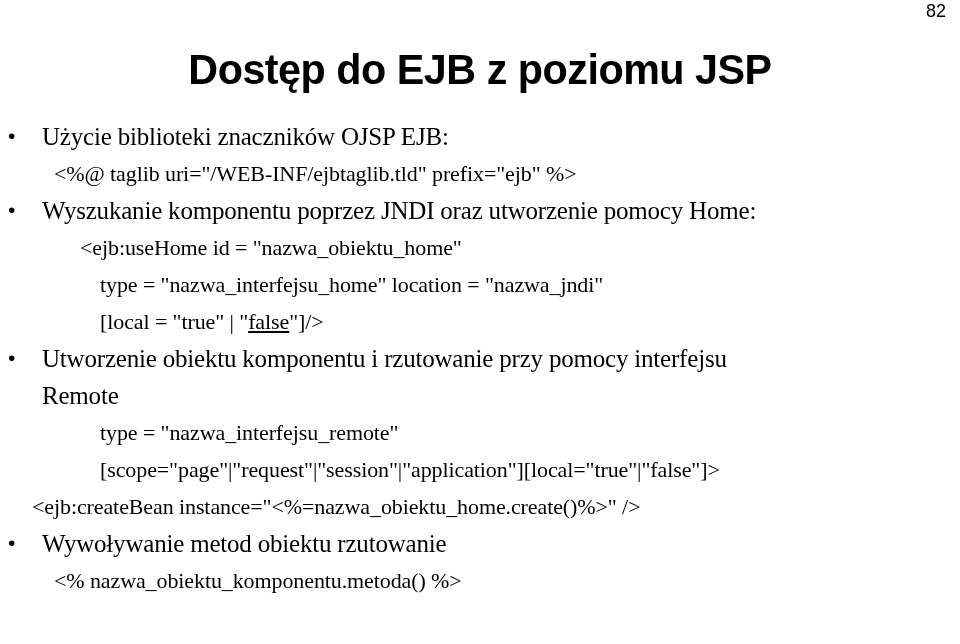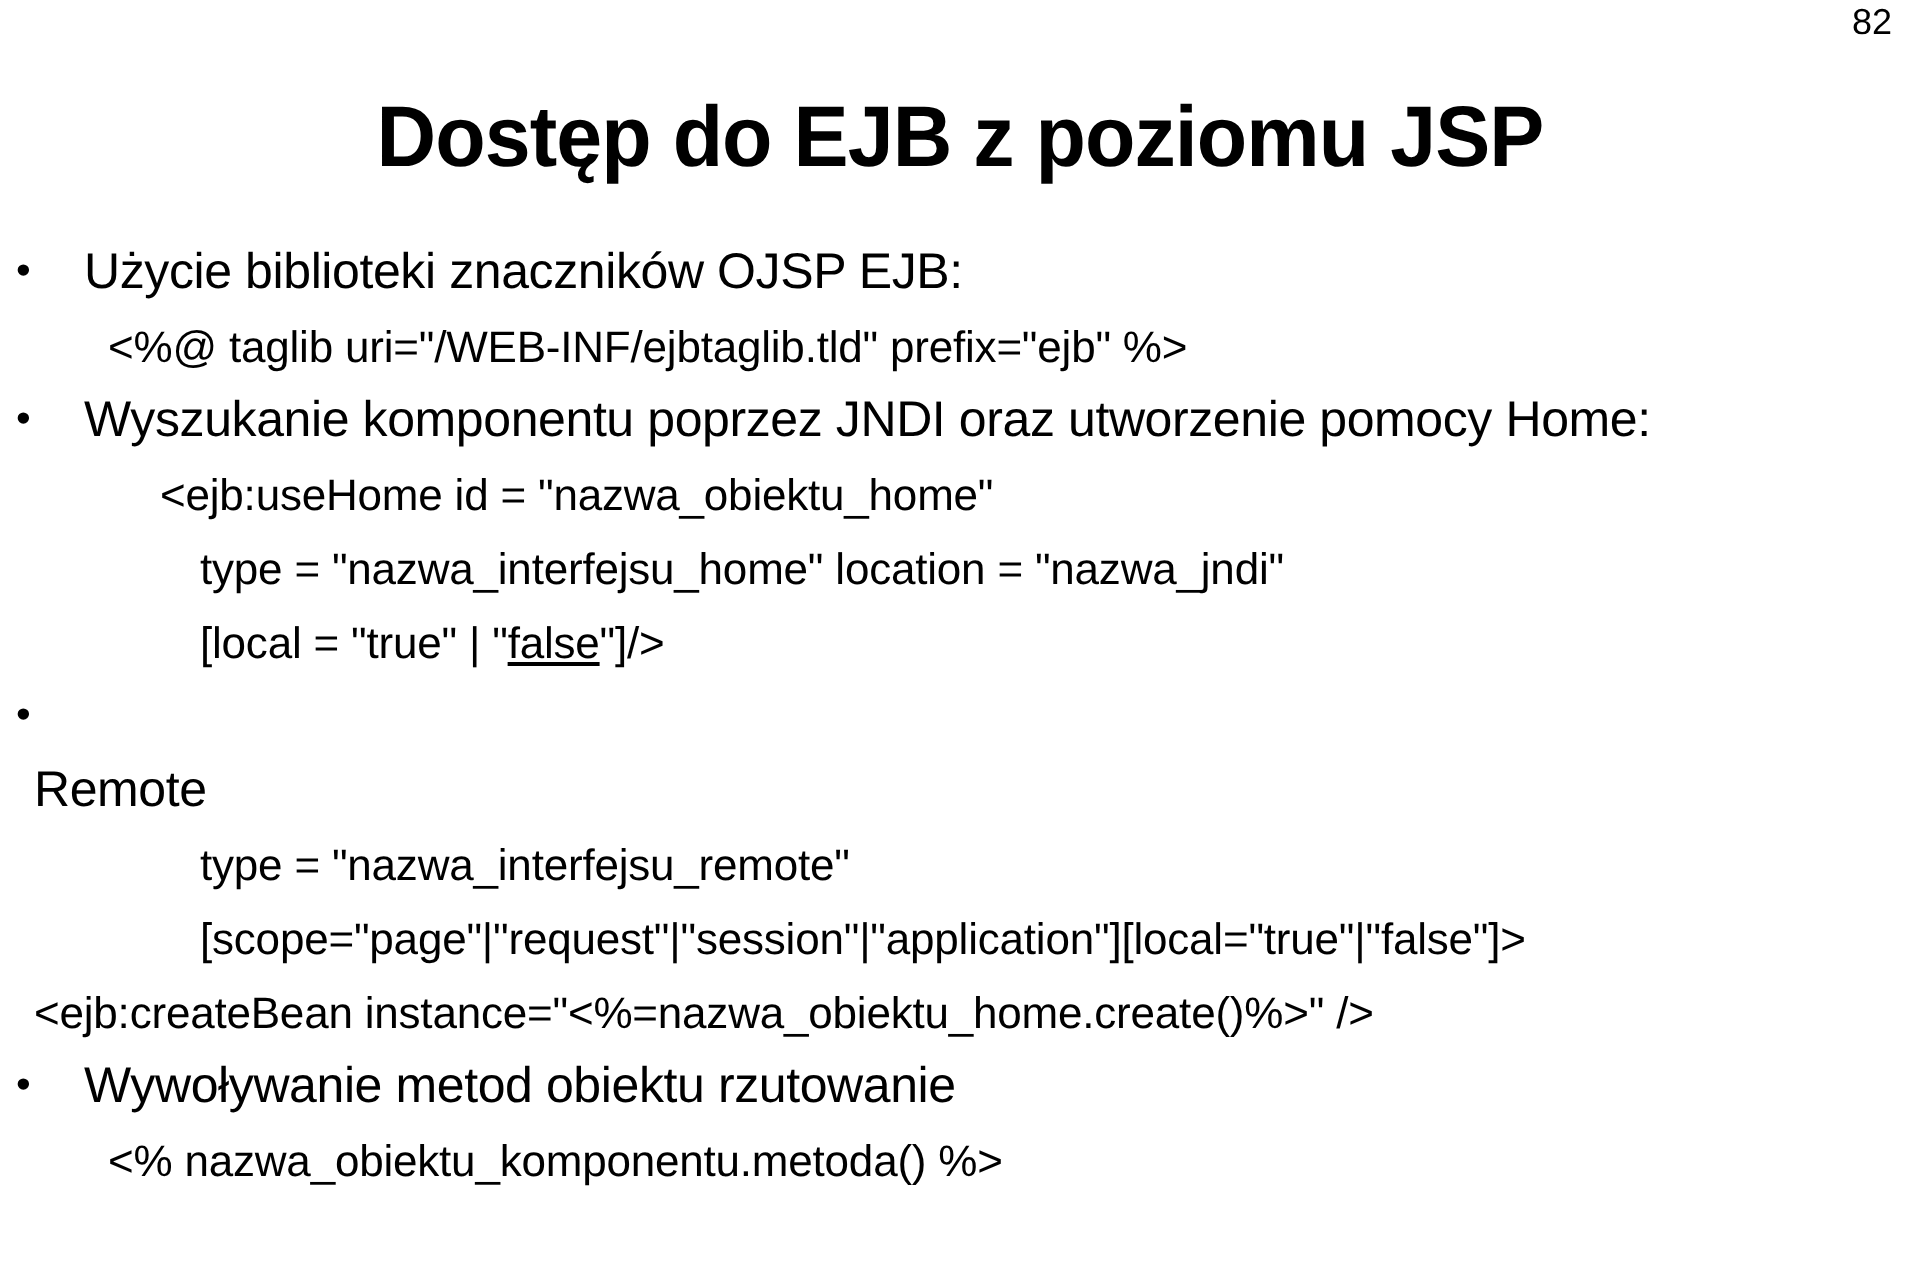--- a/index.html
+++ b/index.html
@@ -74,21 +74,21 @@
     top: 0;
     width: 14px;
     height: 37px;
     line-height: 35px;
     font-size: 21px;
     text-align: left;
   }
 
   
   .line.lvl1cont {
-    padding-left: 17px;
+    padding-left: 42px;
     font-size: 25px;
     letter-spacing: -0.2px;
   }
 
   
   .line.lvl2 {
     padding-left: 54px;
     font-size: 22px;
     letter-spacing: -0.1px;
   }
@@ -98,36 +98,36 @@
     letter-spacing: -0.1px;
   }
   .line.lvl4 {
     padding-left: 100px;
     font-size: 22px;
     letter-spacing: -0.1px;
   }
 
   .ul { text-decoration: underline; }
 
-  .txt { display: inline; }
+  .txt { display: inline; font-family: Liberation Serif, serif; }
 </style>
 </head>
 <body>
 
 <div id="slide-number">82</div>
 
 <h1 id="slide-title">Dostęp do EJB z poziomu JSP</h1>
 
 <div id="slide-body">
     <div class="line lvl1"><span class="bullet">•</span><span class="txt">Użycie biblioteki znaczników OJSP EJB:</span></div>
     <div class="line lvl2"><span class="txt">&lt;%@ taglib uri="/WEB-INF/ejbtaglib.tld" prefix="ejb" %&gt;</span></div>
     <div class="line lvl1"><span class="bullet">•</span><span class="txt">Wyszukanie komponentu poprzez JNDI oraz utworzenie pomocy Home:</span></div>
     <div class="line lvl3"><span class="txt">&lt;ejb:useHome id = "nazwa_obiektu_home"</span></div>
     <div class="line lvl4"><span class="txt">type = "nazwa_interfejsu_home" location = "nazwa_jndi"</span></div>
     <div class="line lvl4"><span class="txt"><span>[local = "true" | "</span><span class="ul">false</span><span>"]/&gt;</span></span></div>
-    <div class="line lvl1"><span class="bullet">•</span></div>
+    <div class="line lvl1"><span class="bullet">•</span><span class="txt">Utworzenie obiektu komponentu i rzutowanie przy pomocy interfejsu</span></div>
     <div class="line lvl1cont"><span class="txt">Remote</span></div>
     <div class="line lvl4"><span class="txt">type = "nazwa_interfejsu_remote"</span></div>
     <div class="line lvl4"><span class="txt">[scope="page"|"request"|"session"|"application"][local="true"|"false"]&gt;</span></div>
-    <div class="line lvl4" style="padding-left: 17px;"><span class="txt">&lt;ejb:createBean instance="&lt;%=nazwa_obiektu_home.create()%&gt;" /&gt;</span></div>
+    <div class="line lvl4" style="padding-left: 32px;"><span class="txt">&lt;ejb:createBean instance="&lt;%=nazwa_obiektu_home.create()%&gt;" /&gt;</span></div>
     <div class="line lvl1"><span class="bullet">•</span><span class="txt">Wywoływanie metod obiektu rzutowanie</span></div>
     <div class="line lvl2"><span class="txt">&lt;% nazwa_obiektu_komponentu.metoda() %&gt;</span></div>
   </div>
 
 </body></html>

